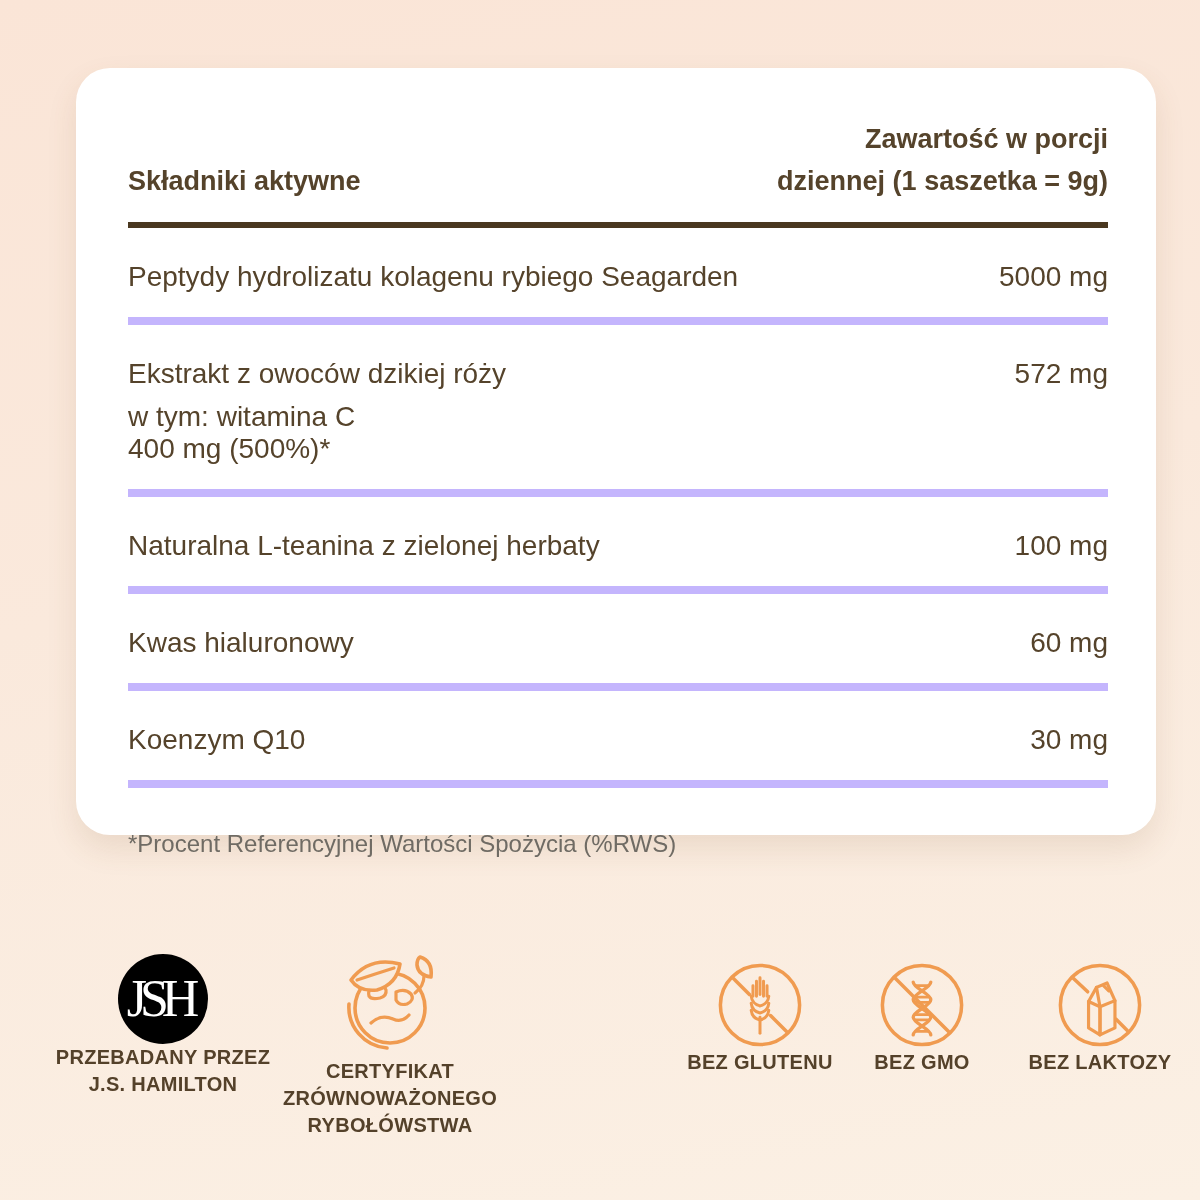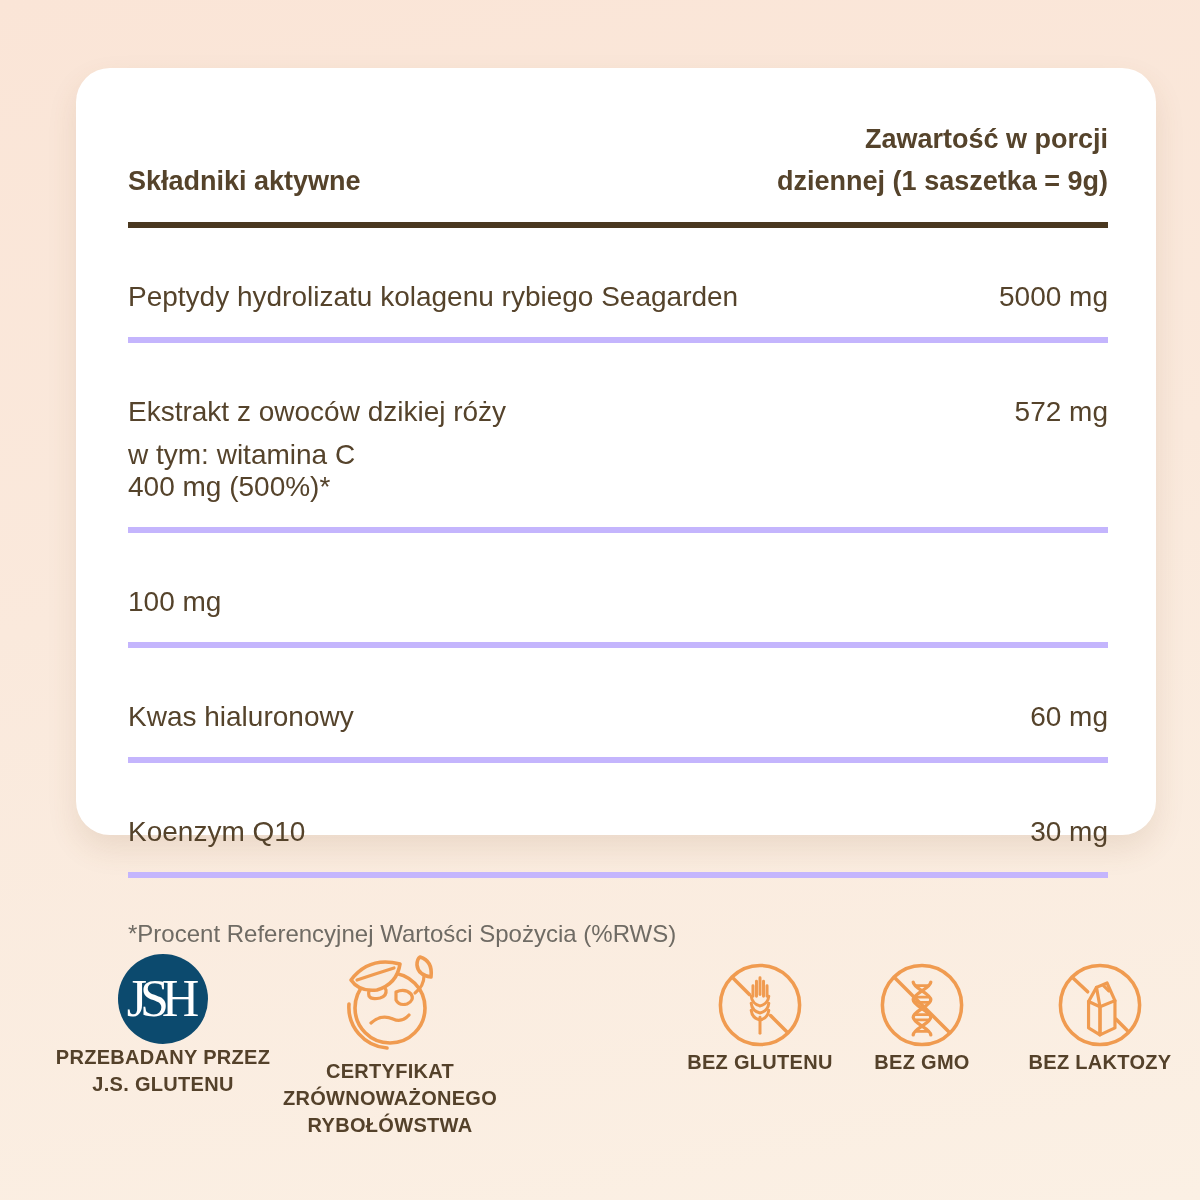--- a/index.html
+++ b/index.html
@@ -13,34 +13,34 @@
   .card {
     position:absolute; left:76px; top:68px; width:1080px; height:767px;
     background:#ffffff; border-radius:34px;
     box-shadow:0 14px 30px rgba(120,80,40,0.12);
     padding:0 48px 0 52px;
   }
   .card-header { display:flex; justify-content:space-between; align-items:flex-end; margin-top:50px; }
   .hdr-left { font-size:27px; font-weight:bold; color:#55432B; padding-bottom:5px; }
   .hdr-right { font-size:27px; font-weight:bold; color:#55432B; text-align:right; line-height:42px; }
   .thick-rule { height:6px; background:#4A3820; margin-top:20px; }
-  .row { border-bottom:6px solid #c4b5fd; padding:25px 0 24px;margin-top:28px; }
+  .row { border-bottom:8px solid #c4b5fd; padding:33px 0 24px; }
   .row-line { display:flex; justify-content:space-between; align-items:baseline; }
   .row-line + .row-line { margin-top:11px;flex-direction:column; }
   .ingredient { font-size:28px; color:#55432B; }
   .amount { font-size:28px; color:#55432B; white-space:nowrap; text-align:right; }
   .footnote { margin-top:42px; font-size:24px; color:#6F6B64; }
 
   .badge { position:absolute; transform:translateX(-50%); text-align:center; }
   .badge .label {
     font-weight:bold; font-size:20px; line-height:27px;
     color:#54412A; letter-spacing:0.3px; white-space:nowrap;
   }
   .jsh-circle {
-    width:90px; height:90px; border-radius:50%; background:#0c4a6e;
+    width:90px; height:90px; border-radius:50%; background:#000000;
     display:flex; align-items:center; justify-content:center; margin:0 auto;text-align:center;
   }
   .jsh-mono {
     font-family:"Liberation Serif", serif; color:#ffffff;
     font-size:52px; letter-spacing:-7px; padding-right:7px; line-height:1;
   }
   .icon-wrap { display:block; margin:0 auto; }
   .badge .label-gap-lg { }
   .badge .label-gap-sm { margin-top:4px; }
   svg .stroke { stroke:#F09B50; fill:none; stroke-linecap:round; stroke-linejoin:round; }
@@ -71,20 +71,21 @@
       <span class="amount">572 mg</span>
     </div>
     <div class="row-line">
       <span class="ingredient">w tym: witamina C</span>
       <span class="amount">400 mg (500%)*</span>
     </div>
   </div>
 
   <div class="row">
     <div class="row-line">
+      <span class="ingredient">Naturalna L-teanina z zielonej herbaty</span>
       <span class="amount">100 mg</span>
     </div>
   </div>
 
   <div class="row">
     <div class="row-line">
       <span class="ingredient">Kwas hialuronowy</span>
       <span class="amount">60 mg</span>
     </div>
   </div>
@@ -98,21 +99,21 @@
 
   <div class="footnote">*Procent Referencyjnej Wartości Spożycia (%RWS)</div>
 </div>
 
 <div class="badge" style="left:163px; top:954px; width:260px;">
   <div class="jsh-circle">
     <span class="jsh-mono">JSH</span>
   </div>
   <div class="label label-gap-lg">
     <div>PRZEBADANY PRZEZ</div>
-    <div>J.S. GLUTENU</div>
+    <div>J.S. HAMILTON</div>
   </div>
 </div>
 
 <div class="badge" style="left:390px; top:944px; width:280px;">
   <svg class="icon-wrap" width="110" height="110" viewBox="0 0 110 110">
     <circle class="stroke" cx="55" cy="64" r="35" stroke-width="3.6"></circle>
     <path class="stroke" d="M52,104 A41,41 0 0 1 14,60" stroke-width="3.6"></path>
     <path class="stroke" d="M34,52 Q32,44 41,42 Q49,40 51,46 Q52,52 45,54 Q36,56 34,52" stroke-width="3.2"></path>
     <path class="stroke" d="M61,48 Q70,44 76,50 Q80,56 72,60 Q64,62 61,56 Z" stroke-width="3.2"></path>
     <path class="stroke" d="M36,79 Q46,70 58,75 Q67,79 74,71" stroke-width="3.2"></path>

